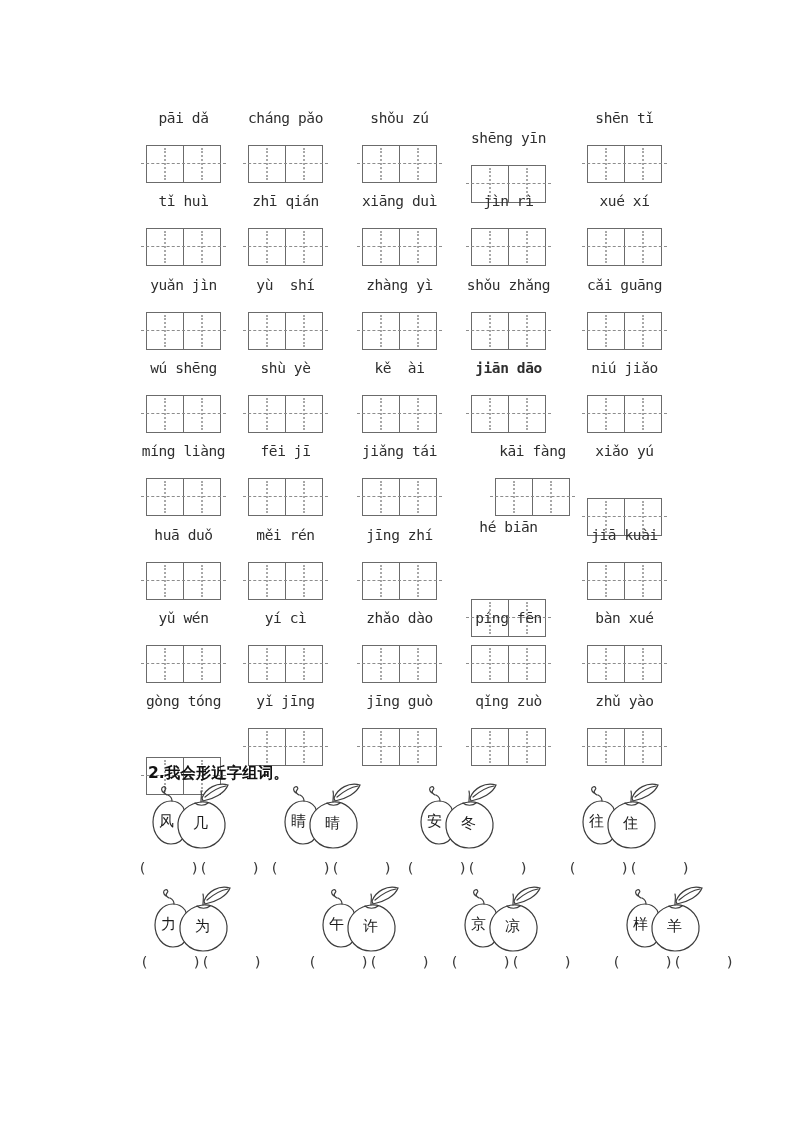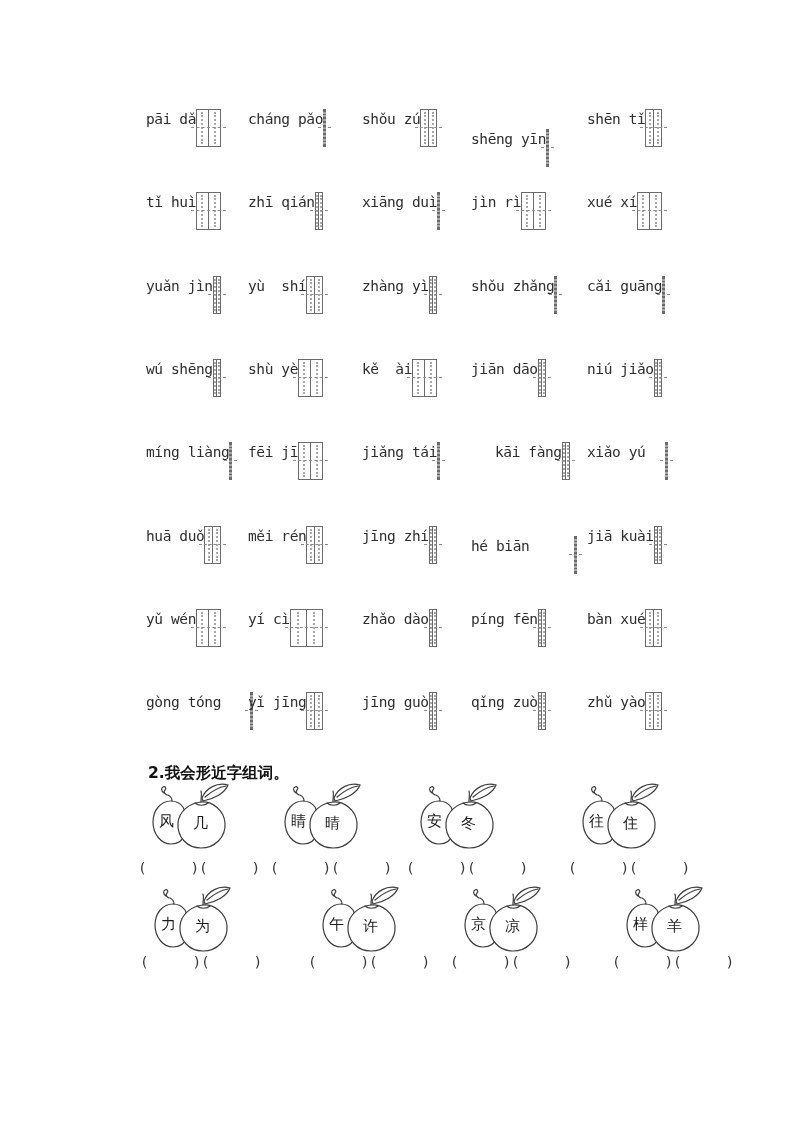--- a/index.html
+++ b/index.html
@@ -7,21 +7,21 @@
     position:relative;
     width:793px;height:1122px;
     background:#ffffff;
     overflow:hidden;
     font-family:"DejaVu Sans", sans-serif;
   }
   
   .word-block{
     position:absolute;
     width:75px;
-    display:flex;flex-direction:row;align-items:center;
+    display:flex;flex-direction:column;align-items:center;
   }
   .pinyin{
     height:36px;
     white-space:pre;
     font-family:"DejaVu Sans Mono", monospace;
     font-size:14.5px;
     letter-spacing:-0.4px;
     color:#2e2e2e;
     line-height:18px;
   }
@@ -196,21 +196,21 @@
           <div class="wcell"></div>
         </div>
       </div>
       <div class="word-block" style="left: 362px; top: 359px;">
         <div class="pinyin">kě  ài</div>
         <div class="wgrid">
           <div class="wcell"></div>
           <div class="wcell"></div>
         </div>
       </div>
-      <div class="word-block" style="left: 471px; top: 359px;">
+      <div class="word-block" style="left: 471px; top: 359px; font-weight: bold;">
         <div class="pinyin">jiān dāo</div>
         <div class="wgrid">
           <div class="wcell"></div>
           <div class="wcell"></div>
         </div>
       </div>
       <div class="word-block" style="left: 587px; top: 359px;">
         <div class="pinyin">niú jiǎo</div>
         <div class="wgrid">
           <div class="wcell"></div>
@@ -266,21 +266,21 @@
           <div class="wcell"></div>
         </div>
       </div>
       <div class="word-block" style="left: 362px; top: 526px;">
         <div class="pinyin">jīng zhí</div>
         <div class="wgrid">
           <div class="wcell"></div>
           <div class="wcell"></div>
         </div>
       </div>
-      <div class="word-block" style="left: 471px; top: 536px; gap: 45px;">
+      <div class="word-block" style="left: 471px; top: 518px; gap: 45px;">
         <div class="pinyin">hé biān</div>
         <div class="wgrid">
           <div class="wcell"></div>
           <div class="wcell"></div>
         </div>
       </div>
       <div class="word-block" style="left: 587px; top: 526px;">
         <div class="pinyin">jiā kuài</div>
         <div class="wgrid">
           <div class="wcell"></div>

